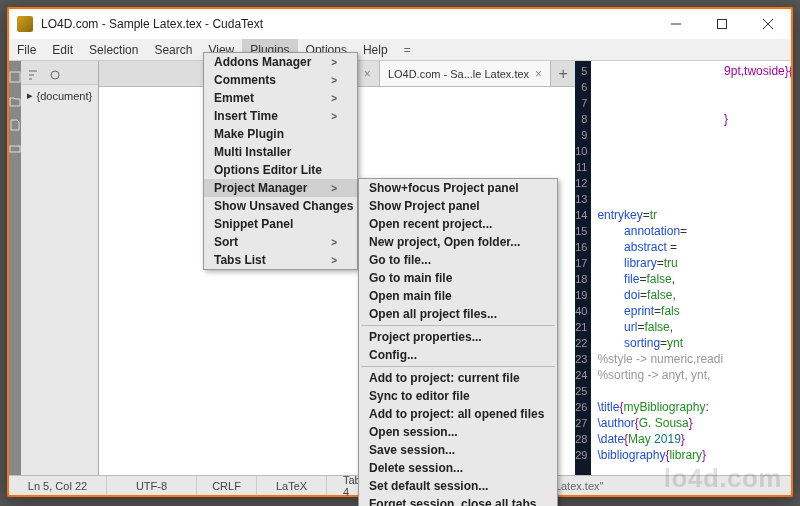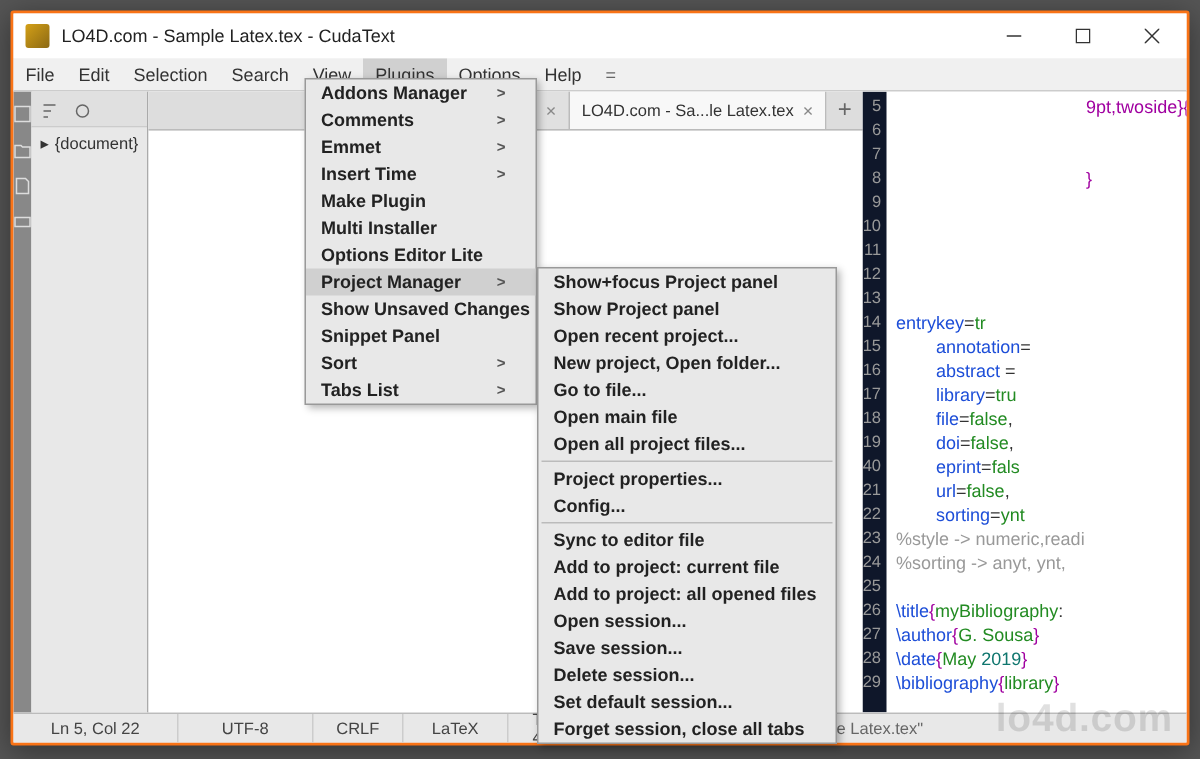--- a/index.html
+++ b/index.html
@@ -190,21 +190,21 @@
 <span class="kw">\date</span><span class="br">{</span><span class="fn">May </span><span class="nm">2019</span><span class="br">}</span>
 <span class="kw">\bibliography</span><span class="br">{</span><span class="fn">library</span><span class="br">}</span>
 
 
 </div>
       </div>
     </div>
   </div>
 
   <div class="statusbar">
-    <div class="status-seg" style="width:110px;justify-content:center">Ln 5, Col 22</div>
+    <div class="status-seg" style="width:98px;justify-content:center">Ln 5, Col 22</div>
     <div class="status-seg" style="width:90px;justify-content:center">UTF-8</div>
     <div class="status-seg" style="width:60px;justify-content:center">CRLF</div>
     <div class="status-seg" style="width:70px;justify-content:center">LaTeX</div>
     <div class="status-seg" style="width:60px;justify-content:center">Tab: 4</div>
     <div class="status-seg flex">Opened: "LO4D.com - Sample Latex.tex"</div>
   </div>
 
 </div>
 
 <div class="dropdown plugins" id="dd-plugins">
@@ -251,28 +251,29 @@
       <span>Tabs List</span>
       <span class="dd-arrow">&gt;</span>
     </div>
   </div>
 <div class="dropdown submenu" id="dd-sub">
     <div class="dd-item">Show+focus Project panel</div>
     <div class="dd-item">Show Project panel</div>
     <div class="dd-item">Open recent project...</div>
     <div class="dd-item">New project, Open folder...</div>
     <div class="dd-item">Go to file...</div>
+    <div class="dd-item">Go to main file</div>
     <div class="dd-item">Open main file</div>
     <div class="dd-item">Open all project files...</div>
     <div class="dd-sep"></div>
     <div class="dd-item">Project properties...</div>
     <div class="dd-item">Config...</div>
     <div class="dd-sep"></div>
+    <div class="dd-item">Add to project: current file</div>
     <div class="dd-item">Sync to editor file</div>
-    <div class="dd-item">Add to project: current file</div>
     <div class="dd-item">Add to project: all opened files</div>
     <div class="dd-item">Open session...</div>
     <div class="dd-item">Save session...</div>
     <div class="dd-item">Delete session...</div>
     <div class="dd-item">Set default session...</div>
     <div class="dd-item">Forget session, close all tabs</div>
   </div>
 
 <div class="watermark">lo4d.com</div>
 

